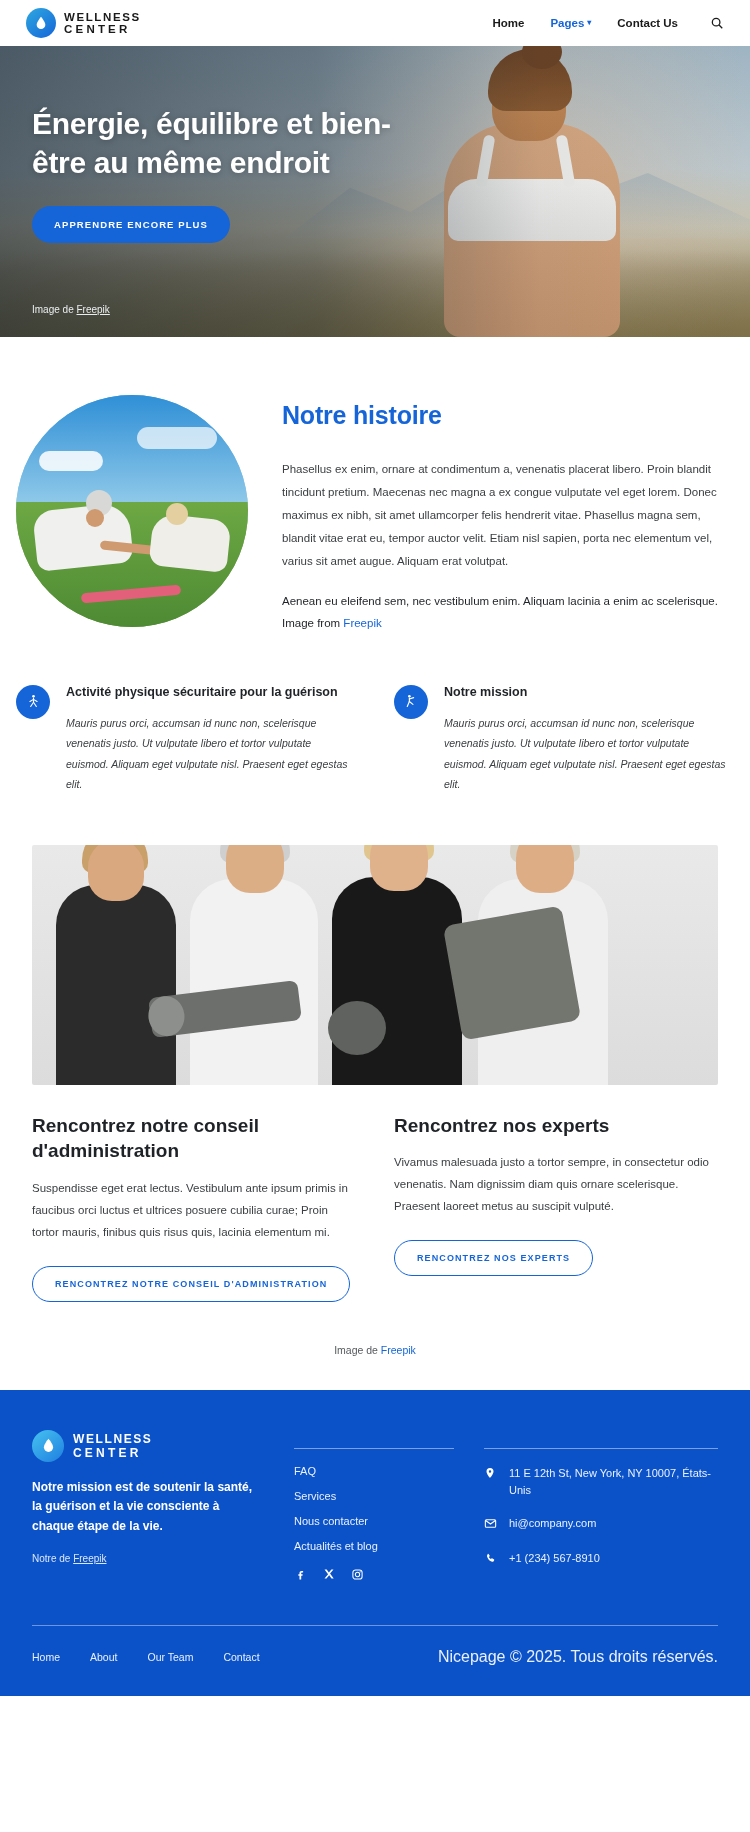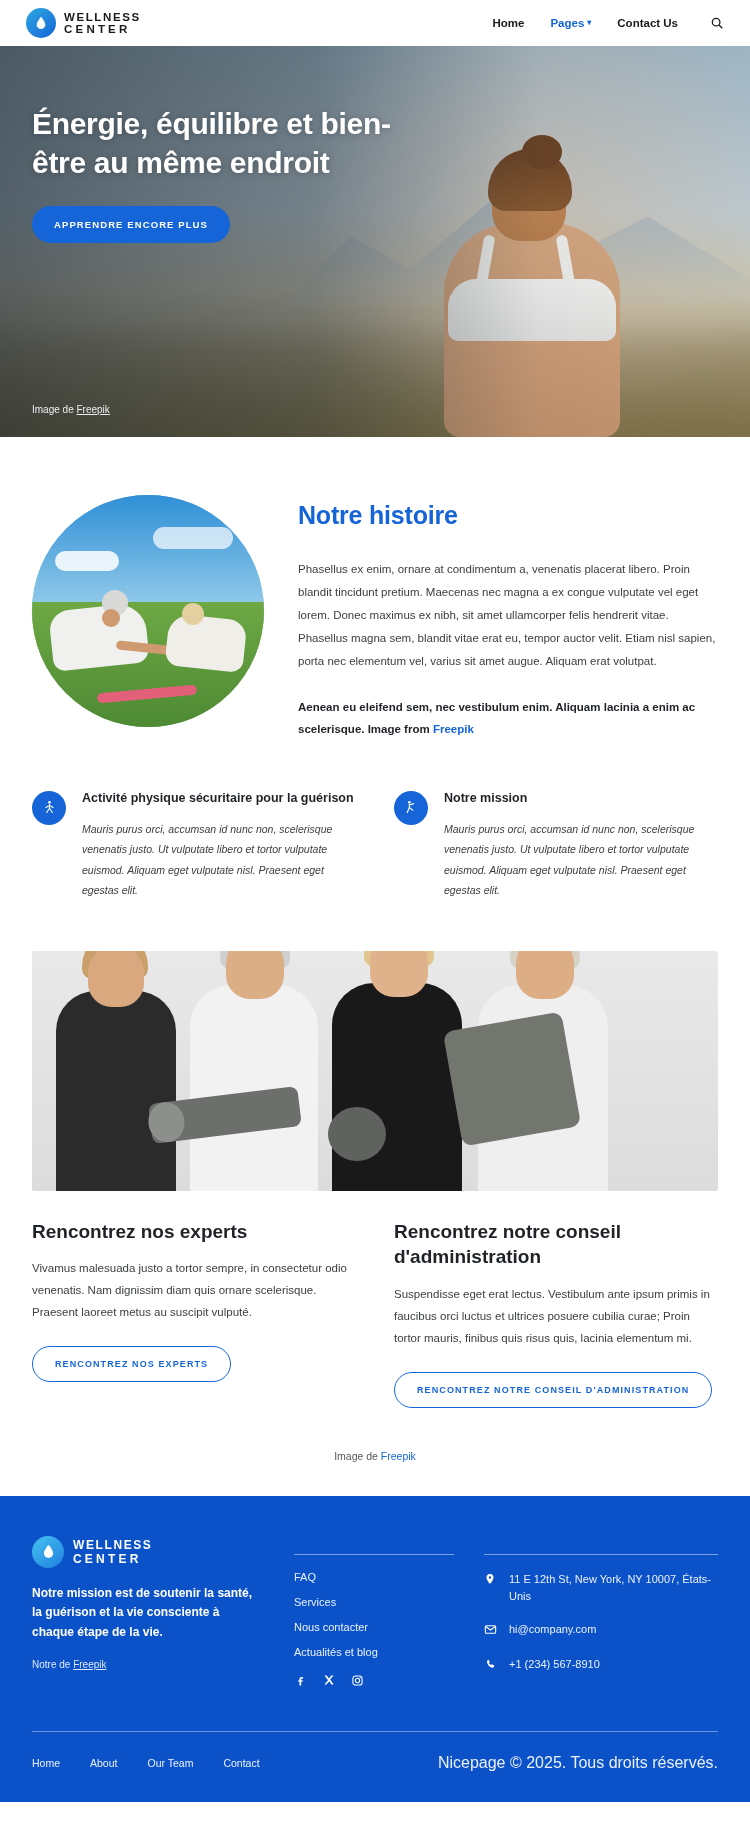--- a/index.html
+++ b/index.html
@@ -41,21 +41,21 @@
     font-size: 11.5px; font-weight: bold; color: #1a1a1a;
     cursor: pointer; display: flex; align-items: center; gap: 3px;
   }
   .nav-item.active { color: #1565d8; justify-content: flex-end; }
   .chev { font-size: 8px; line-height: 1; }
   .search-ic { margin-left: 6px; cursor: pointer; display: flex; align-items: center; }
 
   
   .hero {
     position: relative;
-    height: 391px;
+    height: 291px;
     overflow: hidden;
     background: #b91c1c;
   }
   .hero-bg {
     position: absolute; inset: 0;
     background:
       radial-gradient(circle at 72% 46%, rgba(220,196,170,0.55) 0%, rgba(220,196,170,0) 42%),
       linear-gradient(to bottom, #9fb4c2 0%, #b9c7cf 42%, #c7c2ae 62%, #a99d80 78%, #8f8460 100%);
     z-index: 0;
   }
@@ -134,21 +134,21 @@
     padding: 13px 22px; border-radius: 22px; cursor: pointer;
     border: none;
   }
   .hero-credit {
     position: absolute; left: 32px; bottom: 22px; z-index: 6;
     font-size: 10px; color: #eaeef0;
   }
   .hero-credit a { color: #eaeef0; text-decoration: underline; }
 
   
-  .section { padding: 0 32px; }
+  .section { padding: 0 16px; }
   .story {
     display: flex; gap: 34px; padding-top: 58px; align-items: flex-start;
   }
   .story-photo {
     width: 232px; height: 232px; border-radius: 50%; flex: 0 0 232px;
     overflow: hidden; position: relative;
     background: linear-gradient(to bottom, #3c9fe0 0%, #8fcbe9 42%, #7fae5c 48%, #5f9440 100%);
   }
   .sp-sky { position: absolute; inset: 0 0 46% 0; background: linear-gradient(to bottom, #2f8fd6, #9ed2ec); }
   .sp-cloud1 { position: absolute; top: 24%; left: 10%; width: 64px; height: 20px; background: rgba(255,255,255,0.85); border-radius: 12px; }
@@ -169,21 +169,21 @@
   .sp-arm { position: absolute; left: 36%; bottom: 32%; width: 72px; height: 9px; background: #cf9a6f; border-radius: 5px; transform: rotate(6deg); }
 
   .story-text { flex: 1; padding-top: 6px; }
   .story-h {
     font-size: 25px; font-weight: bold; color: #1565d8; letter-spacing: -0.2px;
   }
   .story-p {
     margin-top: 28px; font-size: 11.5px; line-height: 2.0; color: #3c4043;
   }
   .story-bold {
-    margin-top: 24px; font-size: 11.5px; line-height: 1.9; font-weight: bold; color: #1f2327;
+    margin-top: 18px; font-size: 11.5px; line-height: 1.9; font-weight: normal; color: #1f2327;
   }
   .story-bold a { color: #1565d8; text-decoration: none; }
 
   
   .features {
     display: flex; gap: 38px; padding-top: 48px;
   }
   .feat { display: flex; gap: 16px; flex: 1; }
   .feat-ic {
     flex: 0 0 34px; width: 34px; height: 34px; border-radius: 50%;
@@ -406,28 +406,28 @@
       <div class="hair"></div>
       <div class="tp-head"></div>
     </div>
   <div class="mat-roll m1"></div>
   <div class="mat-roll m2"></div>
   <div class="mat-roll m3"></div>
 </div>
 
 <div class="meet">
   <div class="meet-col">
+    <div class="meet-h">Rencontrez notre conseil d'administration</div>
+    <div class="meet-p">Suspendisse eget erat lectus. Vestibulum ante ipsum primis in faucibus orci luctus et ultrices posuere cubilia curae; Proin tortor mauris, finibus quis risus quis, lacinia elementum mi.</div>
+    <button class="ghost-btn">RENCONTREZ NOTRE CONSEIL D'ADMINISTRATION</button>
+  </div>
+  <div class="meet-col">
     <div class="meet-h">Rencontrez nos experts</div>
     <div class="meet-p">Vivamus malesuada justo a tortor sempre, in consectetur odio venenatis. Nam dignissim diam quis ornare scelerisque. Praesent laoreet metus au suscipit vulputé.</div>
     <button class="ghost-btn">RENCONTREZ NOS EXPERTS</button>
-  </div>
-  <div class="meet-col">
-    <div class="meet-h">Rencontrez notre conseil d'administration</div>
-    <div class="meet-p">Suspendisse eget erat lectus. Vestibulum ante ipsum primis in faucibus orci luctus et ultrices posuere cubilia curae; Proin tortor mauris, finibus quis risus quis, lacinia elementum mi.</div>
-    <button class="ghost-btn">RENCONTREZ NOTRE CONSEIL D'ADMINISTRATION</button>
   </div>
 </div>
 
 <div class="credit-center">
   <span>Image de </span><a href="#">Freepik</a>
 </div>
 
 <div class="footer">
   <div class="footer-top">
     <div class="f-col1">

